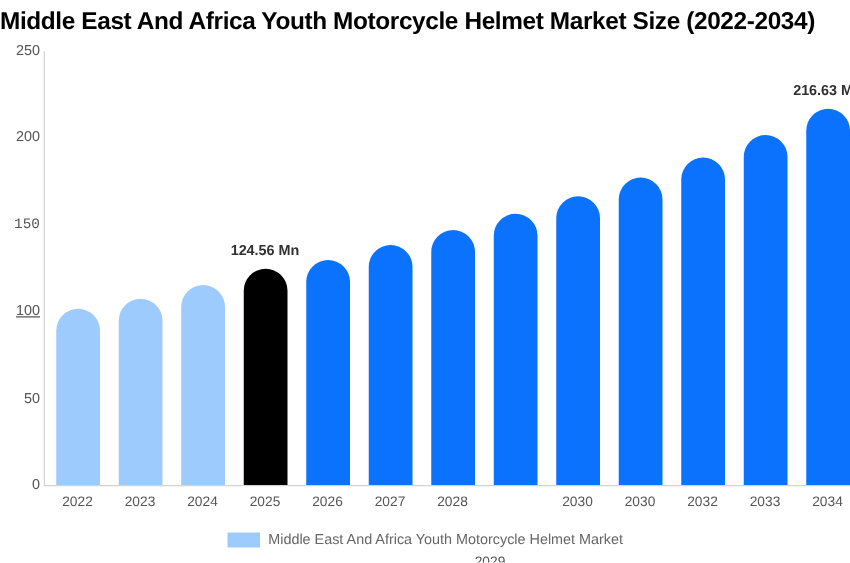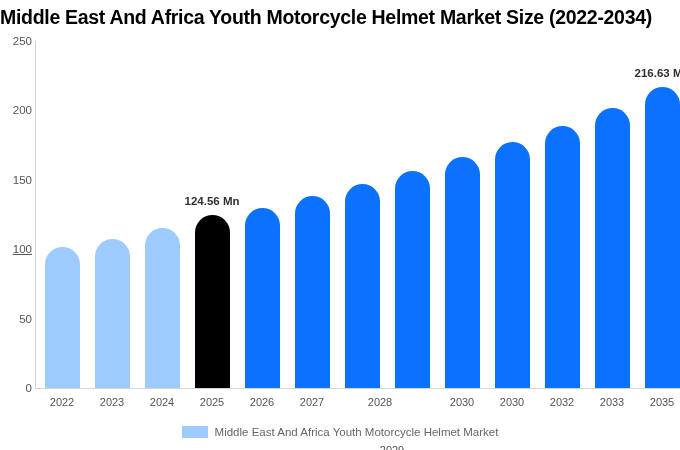--- a/index.html
+++ b/index.html
@@ -135,21 +135,21 @@
 <body>
 
 <div id="chart-root">
 
   <div class="chart-title">Middle East And Africa Youth Motorcycle Helmet Market Size (2022-2034)</div>
 
   <div id="y-axis">
       <div class="ytick" style="top: 388px;">0</div>
       <div class="ytick" style="top: 318.6px;">50</div>
       <div class="ytick" style="top: 249.2px; text-decoration: underline;">100</div>
-      <div class="ytick" style="top: 179.8px;">150</div>
+      <div class="ytick" style="top: 179.8px; font-family: Liberation Mono, monospace;">150</div>
       <div class="ytick" style="top: 110.4px;">200</div>
       <div class="ytick" style="top: 41px;">250</div>
     </div>
 
   <div class="axis-line-y"></div>
   <div class="axis-line-x"></div>
 
   <div class="plot-area" id="plot-area">
       <div class="bar-col" style="left: 9.5px; width: 35px;">
         <div class="bar" title="2022: 101.5" style="left: 0px; width: 35px; height: 140.882px; background: rgb(157, 203, 253);"></div>
@@ -192,27 +192,27 @@
       </div>
     </div>
 
   <div id="x-axis">
       <div class="xtick" style="left: 62px;">2022</div>
       <div class="xtick" style="left: 112px;">2023</div>
       <div class="xtick" style="left: 162px;">2024</div>
       <div class="xtick" style="left: 212px;">2025</div>
       <div class="xtick" style="left: 262px;">2026</div>
       <div class="xtick" style="left: 312px;">2027</div>
-      <div class="xtick" style="left: 380px; text-align: center;">2028</div>
+      <div class="xtick" style="left: 362px; text-align: center;">2028</div>
       <div class="xtick" style="left: 392px; margin-top: 48px;">2029</div>
       <div class="xtick" style="left: 462px;">2030</div>
       <div class="xtick" style="left: 512px;">2030</div>
       <div class="xtick" style="left: 562px;">2032</div>
       <div class="xtick" style="left: 612px;">2033</div>
-      <div class="xtick" style="left: 662px;">2035</div>
+      <div class="xtick" style="left: 662px;">2034</div>
     </div>
 
   <div id="labels-layer">
       <div class="data-label" style="left: 212px; top: 195.111px;">124.56 Mn</div>
       <div class="data-label" style="left: 662px; top: 67.3176px;">216.63 Mn</div>
     </div>
 
   <div class="legend">
     <span class="legend-swatch"></span>
     <span class="legend-label">Middle East And Africa Youth Motorcycle Helmet Market</span>

